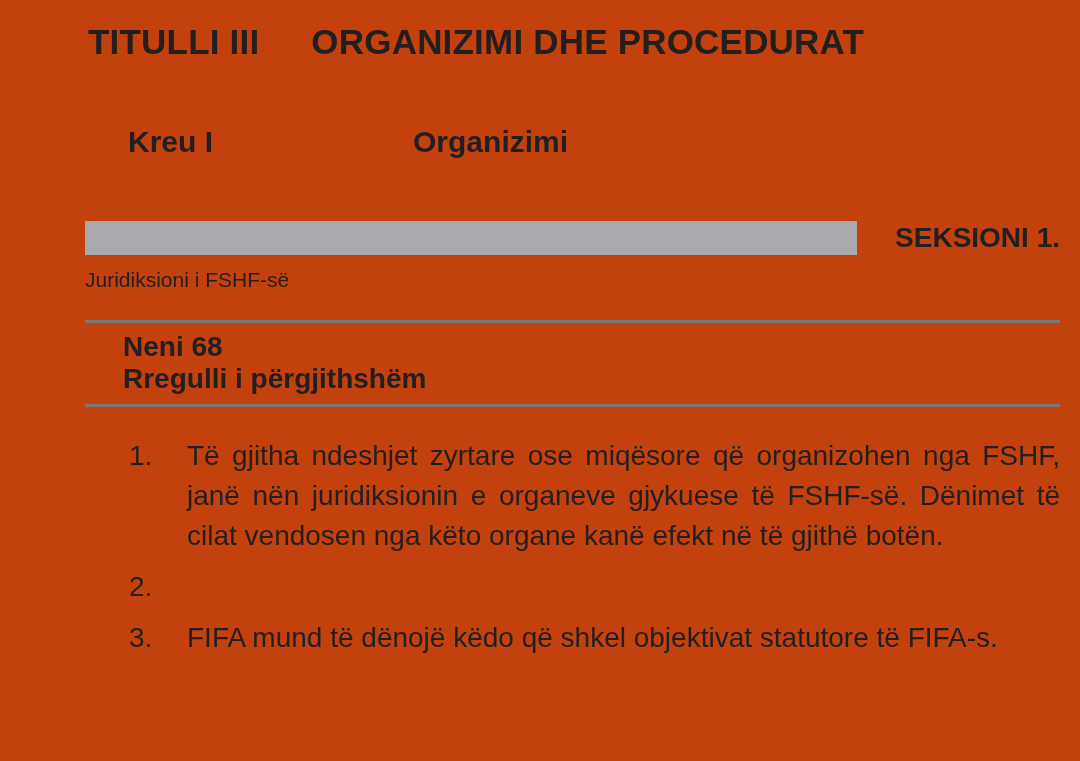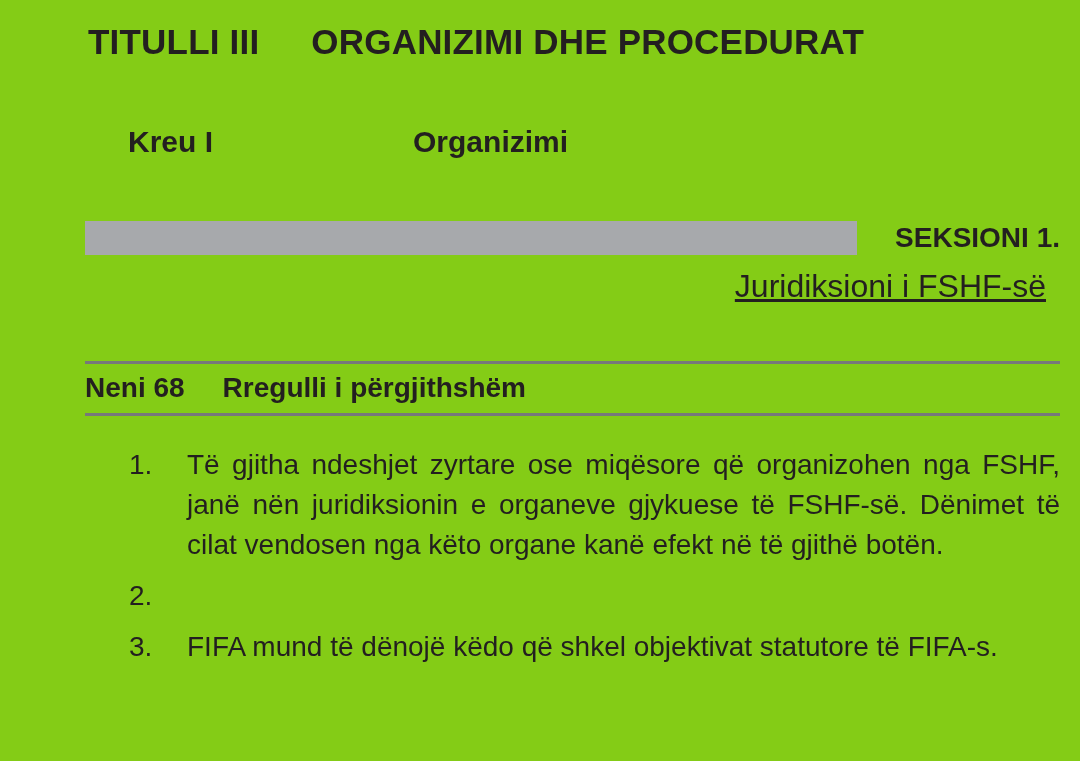--- a/index.html
+++ b/index.html
@@ -6,21 +6,21 @@
     --text: #231f20;
     --bar: #a7a9ac;
     --rule: #77787b;
   }
   html, body { margin: 0; padding: 0; background: #ffffff; }
   .page {
     position: relative;
     width: 1080px;
     height: 761px;
     box-sizing: border-box;
-    background: #84cc16;
+    background: #c2410c;
     color: var(--text, #231f20);
     font-family: "Liberation Sans", "DejaVu Sans", sans-serif;
     padding: 22px 20px 0 85px;
     overflow: hidden;
   }
 
   
   .doc-title {
     display: flex;
     align-items: baseline;
@@ -57,35 +57,34 @@
   }
   .section-label {
     margin-left: auto;
     font-size: 28px;
     font-weight: bold;
     white-space: nowrap;
   }
   .section-subtitle {
     margin-top: 13px;
     padding-right: 14px;
-    text-align: right;
-    font-size: 32px;
-    text-decoration: underline;
+    font-size: 21px;
   }
 
   
   .article-header {
-    margin-top: 56px;
+    margin-top: 28px;
     border-top: 3px solid var(--rule, #77787b);
     border-bottom: 3px solid var(--rule, #77787b);
     padding: 8px 0 9px 0;
     font-size: 28px;
     font-weight: bold;
     display: flex;
     align-items: baseline;
+    flex-direction: column;
   }
   .article-header .article-title { margin-left: 38px; }
 
   
   .article-list { margin-top: 29px; }
   .list-item {
     display: flex;
     font-size: 28px;
     line-height: 40px;
   }

